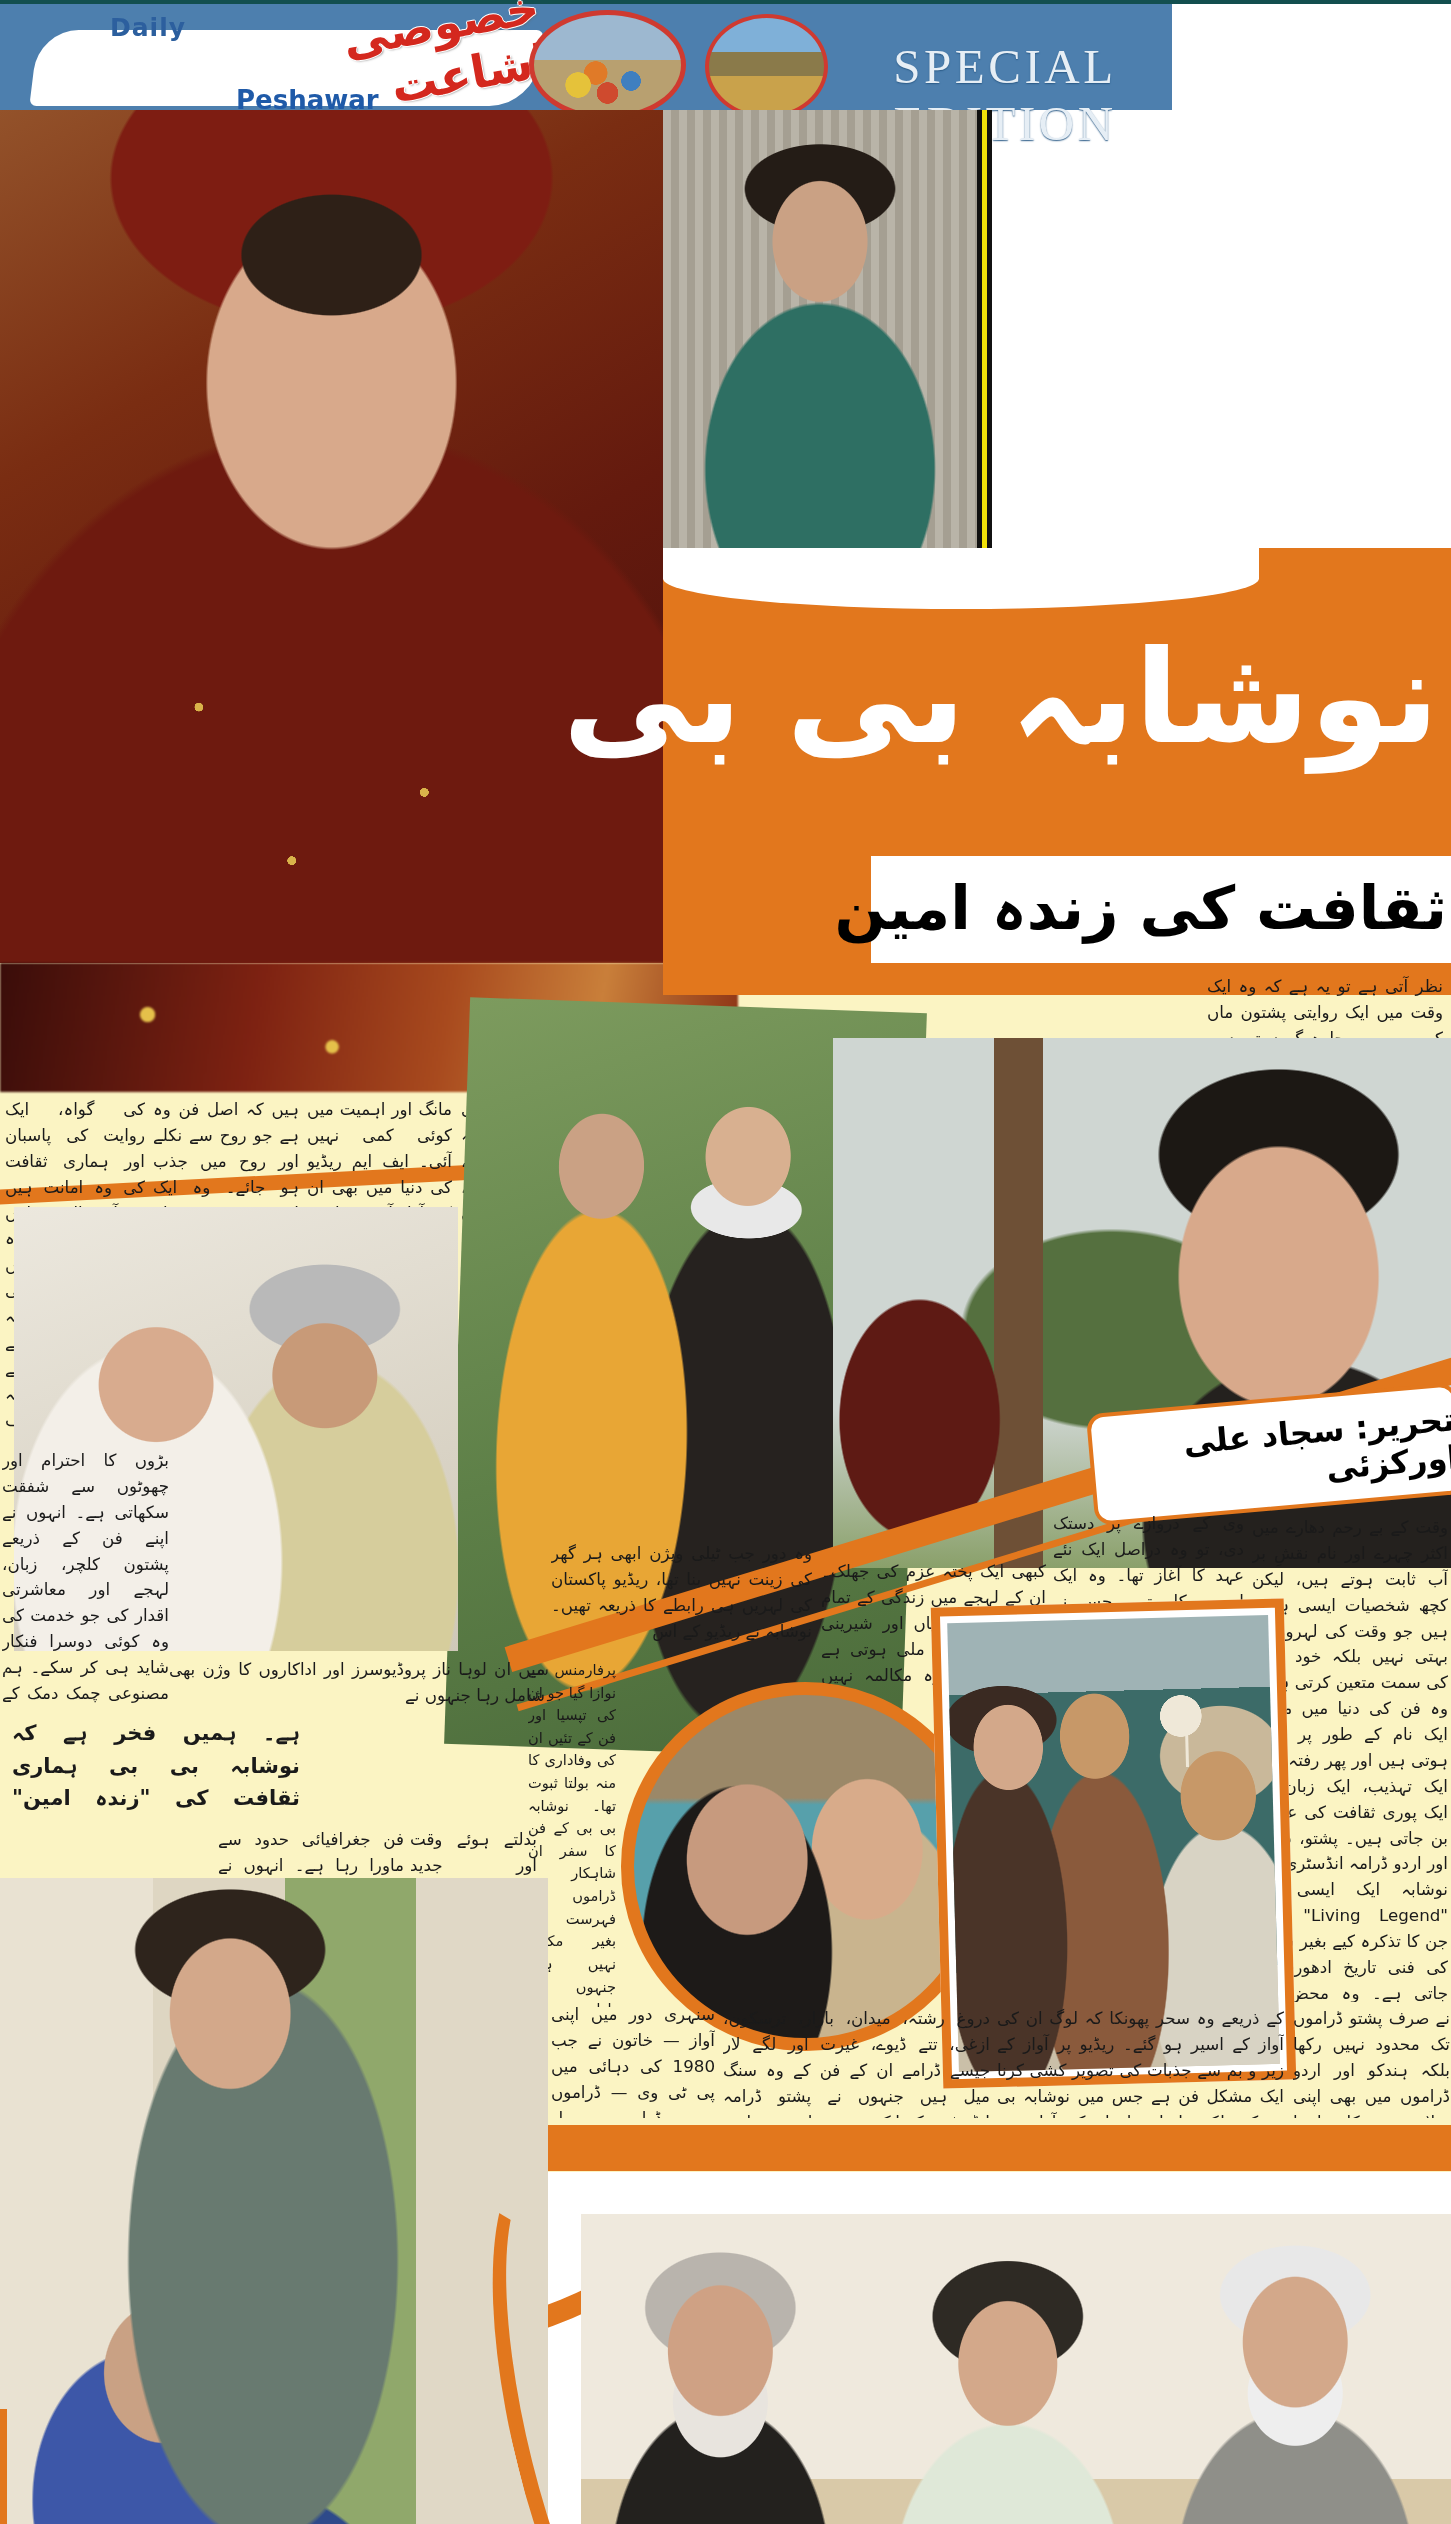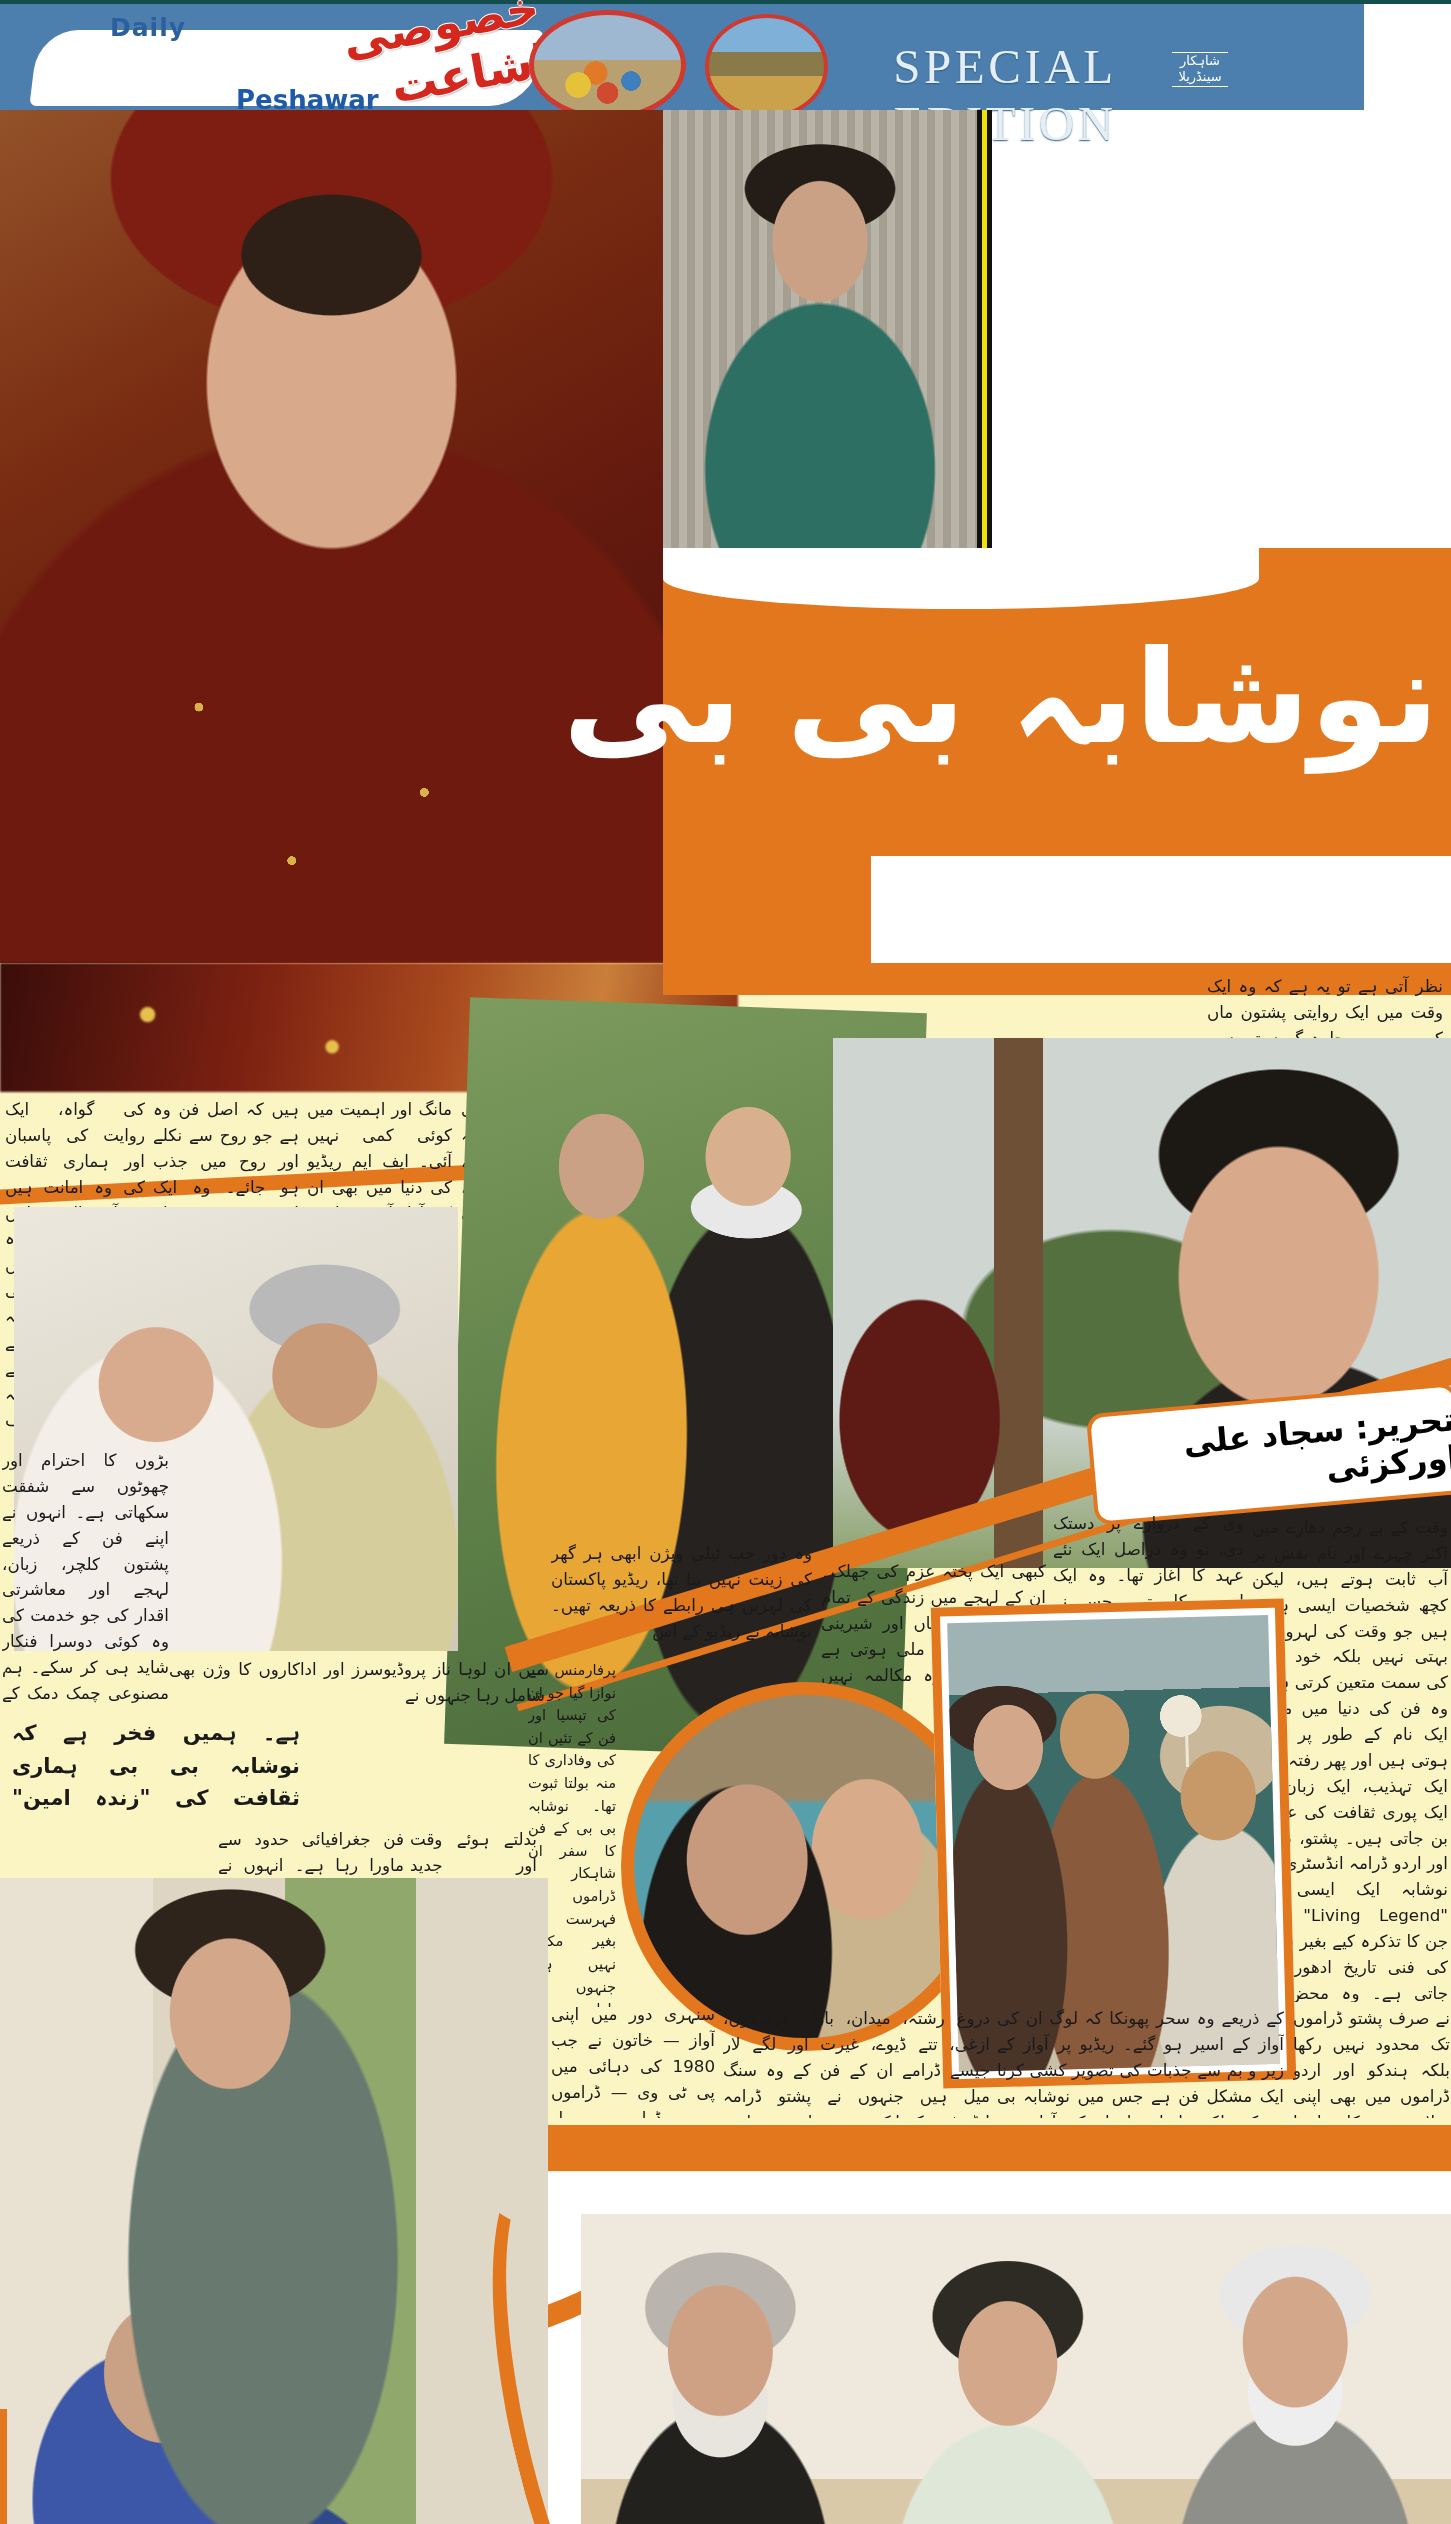--- a/index.html
+++ b/index.html
@@ -2,21 +2,21 @@
 <html lang="ur" style="font-size:8px"><head>
 <meta charset="utf-8">
 <style>
   html,body{margin:0;padding:0;background:#777;}
   .page{position:relative;width:1452px;height:2676px;background:#ffffff;overflow:hidden;
         font-family:"DejaVu Sans",sans-serif;}
   .abs{position:absolute;}
   
   #topline{left:0;top:0;width:1452px;height:4px;background:#134f4f;}
   
-  #masthead{left:0;top:4px;width:1364px;height:106px;background:#4d7fae;}
+  #masthead{left:0;top:4px;width:1172px;height:106px;background:#4d7fae;}
   #mast-swoosh{left:34px;top:26px;width:505px;height:76px;background:#fff;
     border-radius:40px 7px 45px 7px;transform:skewX(-7deg);}
   #mast-daily{left:110px;top:9px;font-size:25px;font-weight:700;color:#2c5f9e;letter-spacing:1px;}
   #mast-brand{left:66px;top:31px;font-size:60px;font-weight:900;color:#1f5aa8;letter-spacing:1.5px;
     text-shadow:1.5px 1.5px 0 #ffffff,3.5px 3.5px 0 #8fb4d8;}
   #mast-city{left:236px;top:81px;font-size:26px;font-weight:700;color:#1f5aa8;}
   #mast-special-urdu{left:293px;top:-3px;width:252px;font-size:46px;font-weight:700;color:#d4281e;
     direction:rtl;transform:rotate(-10deg);
     text-shadow:1px 0 #fff,-1px 0 #fff,0 1px #fff,0 -1px #fff,1.5px 1.5px 2px #6668;}
   .mast-oval{border-radius:50%;border:5px solid #cf3a30;overflow:hidden;}
@@ -230,20 +230,21 @@
   <div class="abs" id="ph-divider"></div>
   <div class="ph" id="ph-drama-white"></div>
 
   <div class="abs" id="body-yellow"></div>
   <div class="ph" id="ph-portrait-strip"></div>
 
   <div class="abs" id="banner"></div>
   <div class="abs" id="banner-cap"></div>
   <div class="abs" id="headline-title">نوشابہ بی بی</div>
   <div class="abs" id="subtitle-box"></div>
+  <div class="abs" id="headline-sub">ثقافت کی زندہ امین</div>
 
   <div class="abs o-stripe" id="stripe1"></div>
   <div class="abs o-stripe" id="stripe1b"></div>
   <div class="abs o-stripe" id="stripe2"></div>
 
   <div class="col" id="opener">نظر آتی ہے تو یہ ہے کہ وہ ایک وقت میں ایک روایتی پشتون ماں کے روپ میں جلوہ گر ہوتی ہیں اور ایک شہری معاشرے کا پیچیدہ</div>
   <div class="col" id="col-a1">فنی خدمات کا اعتراف نہ صرف عوام بلکہ ریاست نے بھی کیا۔ 2018 میں انہیں فنی اعزاز پرائیڈ آف</div>
   <div class="col" id="col-a2">سطح پر اپنی پہچان ڈرامہ سیریل بساط، سراب، سائے، دھوپ کنارے، آخری بس، دوریاں، آہن، حجے، موسم، مونی مینشن کی سینڈریلا، انگوری، گنگلی محلہ، ہم لوگ اور مون سون دا لاہور جیسے یادگار ڈراموں سے بنائی۔ ان تمام شاہکاروں کے پیچھے جہاں نوشابہ بی بی</div>
   <div class="col" id="col-a3">مانگ اور اہمیت میں کوئی کمی نہیں آئی۔ ایف ایم ریڈیو کی دنیا میں بھی ان کی آواز آج بھی اسی تازگی کے ساتھ سنائی دیتی ہے۔ نوشابہ کی عظمت کا اصل راز ان کے فن سے زیادہ ان کی شخصیت کی عاجزی میں پوشیدہ ہے۔ اتنی شہرت اور اعزازات کے باوجود وہ آج بھی وہی سادہ اور باوقار خاتون ہیں جو اپنی جدوجہد کو معمولی سمجھتی ہیں۔ وہ دراصل اس تہذیب کی امین</div>
   <div class="col" id="col-a4">ہیں کہ اصل فن وہ ہے جو روح سے نکلے اور روح میں جذب ہو جائے۔ وہ ایک ایسے روشن چراغ ہیں جو وقت کی تند و تیز آندھیوں میں نہ صرف بجھا نہیں بلکہ اس کی لو مزید مستحکم ہوتی گئی۔ نوشابہ محض ایک اداکارہ نہیں وہ ایک عہد</div>

